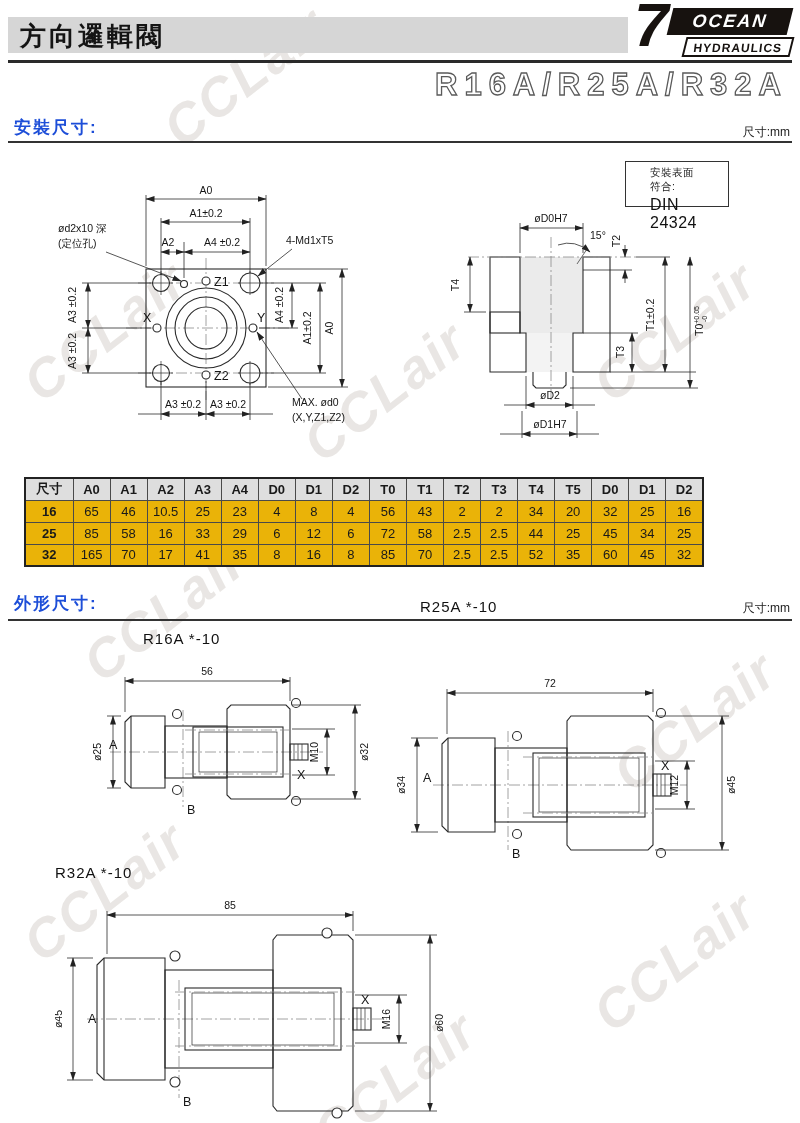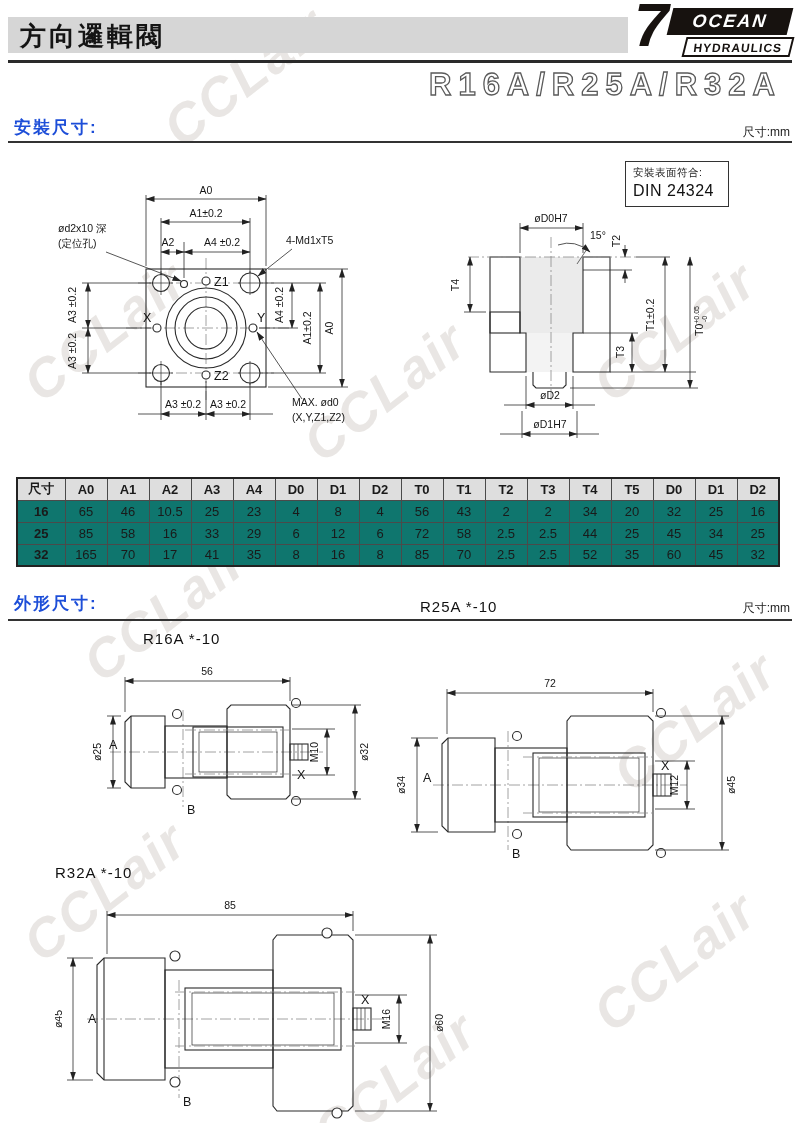--- a/index.html
+++ b/index.html
@@ -20,31 +20,31 @@
   .titlebar { left:8px; top:17px; width:620px; height:36px; background:#d6d6d6; }
   .titletext { left:20px; top:19px; font-size:26px; font-weight:700; letter-spacing:3px; color:#141414; }
   .logo { left:636px; top:3px; width:158px; height:55px; }
   .seven { position:absolute; left:-2px; top:-14px; font:italic 900 62px "Liberation Sans", sans-serif; color:#17120f; }
   .oceanbox { position:absolute; left:34px; top:5px; width:120px; height:27px; background:#17120f; transform:skewX(-14deg); }
   .oceanbox span { position:absolute; left:0; top:3px; width:100%; text-align:center; color:#fff; font:italic 800 18px "Liberation Sans", sans-serif; letter-spacing:2px; transform:skewX(7deg); }
   .hydbox { position:absolute; left:48px; top:34px; width:108px; height:20px; background:#fff; border:2px solid #17120f; transform:skewX(-14deg); }
   .hydbox span { position:absolute; left:0; top:2px; width:100%; text-align:center; color:#17120f; font:700 12px "Liberation Sans", sans-serif; letter-spacing:1px; transform:skewX(7deg); }
   .hrule { left:8px; top:60px; width:784px; height:2.5px; background:#2a2a2a; }
   .model {
-    right:18px; top:67px; font-size:31px; font-weight:700; letter-spacing:7px;
+    right:12px; top:67px; font-size:31px; font-weight:700; letter-spacing:7px;
     color:#fff; -webkit-text-stroke:1.3px #5a5a5a;
   }
   .sectitle { font-size:17px; font-weight:600; letter-spacing:2px; color:#1d4ed8; }
   .unitnote { font-size:12px; color:#222;margin-left:44px; }
   .secline { left:8px; width:784px; height:1.5px; background:#333; }
-  .dinbox { left:625px; top:161px; width:104px; height:46px; border:1.3px solid #333; background:#fff; padding:4px 7px; }
+  .dinbox { left:625px; top:161px; width:104px; height:46px; border:1.3px solid #333; background:#fff; padding:4px 24px; }
   .dinbox .l1 { font-size:10.5px; color:#222; letter-spacing:.5px; }
   .dinbox .l2 { font-size:16px; color:#111; margin-top:2px; letter-spacing:.5px; }
   
-  table.dims { left:16px; top:477px; width:764px; border-collapse:collapse; table-layout:fixed; background:#0f766e; }
+  table.dims { left:24px; top:477px; width:680px; border-collapse:collapse; table-layout:fixed; background:#eab308; }
   table.dims { position:absolute; }
   table.dims th, table.dims td { border:1px solid #4a4a4a; text-align:center; font-size:13px; height:22px; padding:0; }
   table.dims th { background:#dedede; font-weight:700; }
   table.dims td.rowhead { font-weight:700; }
   table.dims { border:2px solid #222; }
   table.dims col.c0 { width:48px; }
   
   svg text { font-family:"Liberation Sans", sans-serif; fill:#151515; }
   .dlb { font-size:10.5px; }
   .plb { font-size:12.5px; }

